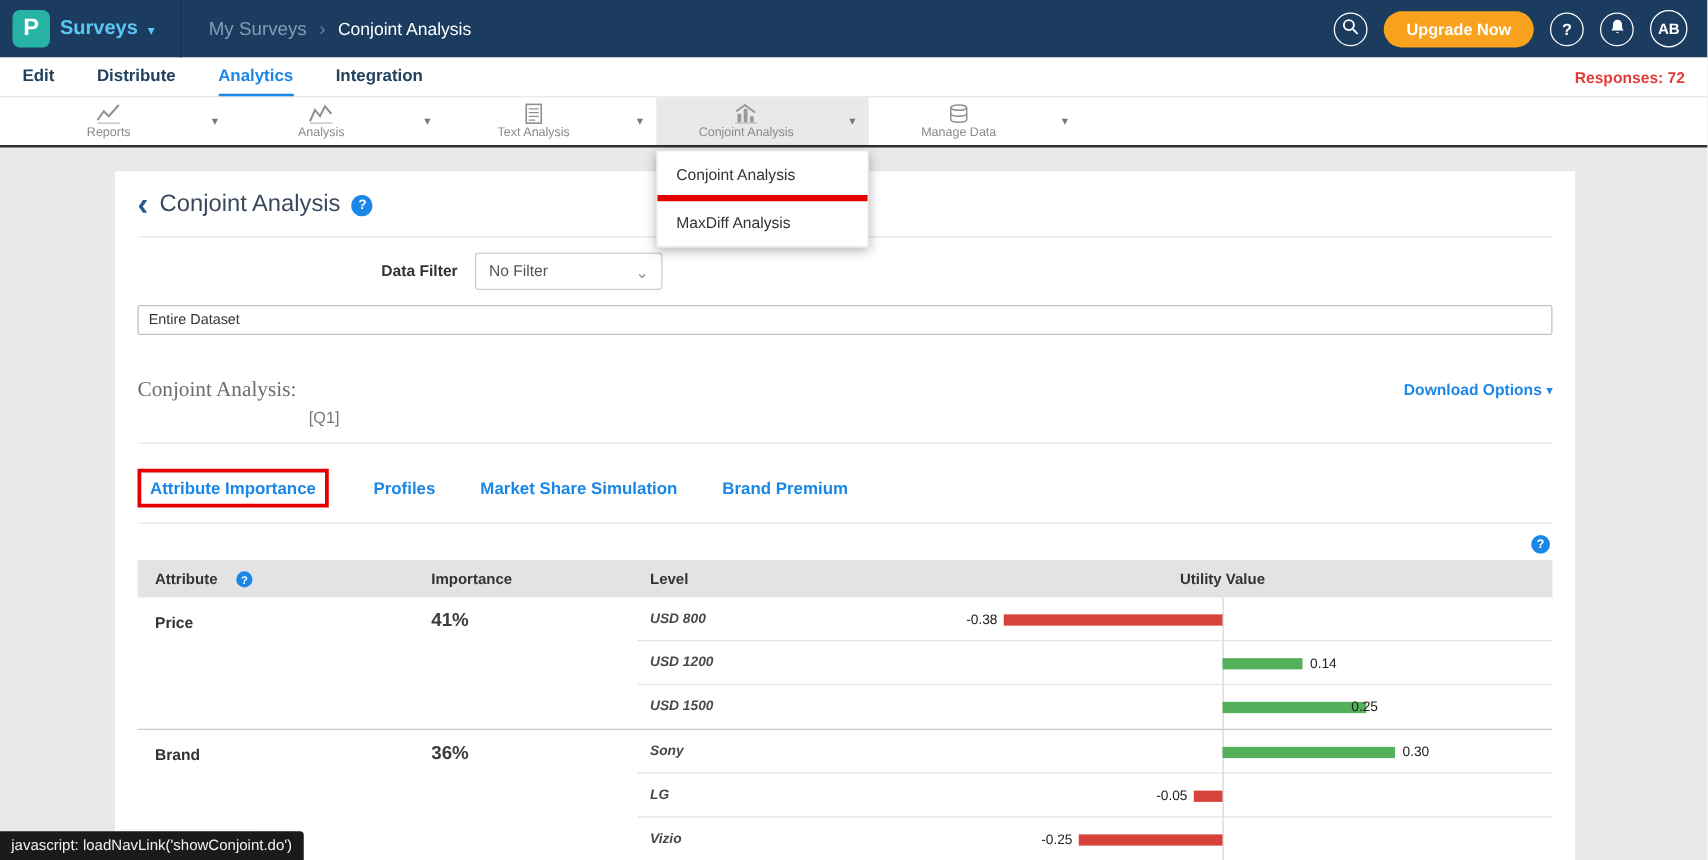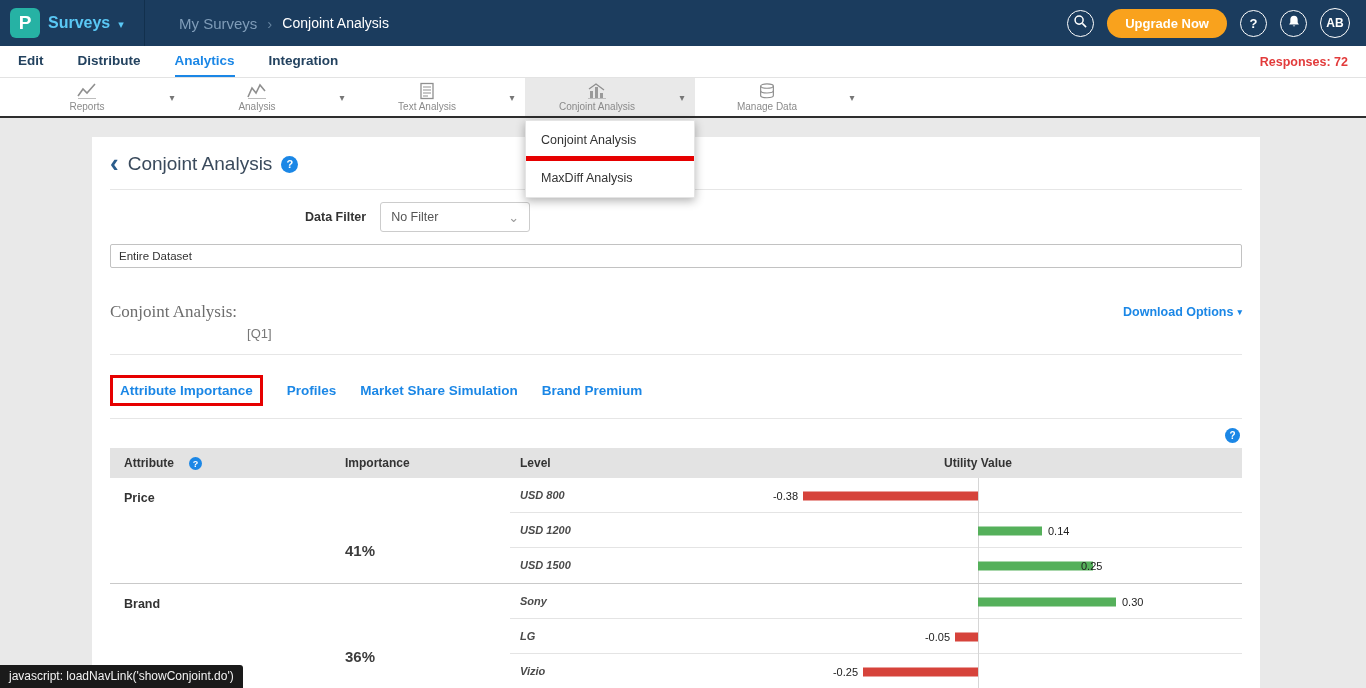--- a/index.html
+++ b/index.html
@@ -9,21 +9,21 @@
     font-family:"Liberation Sans", sans-serif; background:#e9e9e9; -webkit-font-smoothing:antialiased;
   }
   
   .topbar { height:46px; background:#1b3c5e; display:flex; align-items:center; color:#fff; }
   .brand { width:145px; height:100%; display:flex; align-items:center; gap:8px; padding-left:10px;
            border-right:1px solid #12304d; cursor:pointer; }
   .logo { width:30px; height:30px; background:#26b2a4; border-radius:6px; color:#fff; font-weight:bold;
           font-size:19px; display:flex; align-items:center; justify-content:center; }
   .brand-label { color:#5ac8f5; font-size:16px; font-weight:bold; }
   .brand-caret { color:#5ac8f5; font-size:11px; margin-top:2px; }
-  .crumb { margin-left:34px; display:flex; align-items:center; gap:10px; }
+  .crumb { margin-left:22px; display:flex; align-items:center; gap:10px; }
   .crumb-parent { color:#7f9cb8; font-size:15px; cursor:pointer; text-decoration:none; }
   .crumb-sep { color:#64839f; font-size:15px; }
   .crumb-current { color:#ffffff; font-size:14px; }
   .topbar-right { margin-left:auto; display:flex; align-items:center; gap:13px; padding-right:16px; }
   .tb-circle { width:27px; height:27px; border:1.5px solid #ffffff; border-radius:50%; background:transparent;
                color:#fff; display:flex; align-items:center; justify-content:center; font-size:13px;
                font-weight:bold; cursor:pointer; padding:0; }
   .upgrade { height:29px; padding:0 18px; border-radius:15px; background:#f9a21d; color:#fff;
              font-weight:bold; font-size:13px; border:none; cursor:pointer; font-family:inherit; }
   .avatar { width:30px; height:30px; border:1.5px solid #fff; border-radius:50%; display:flex;
@@ -66,33 +66,33 @@
             justify-content:space-between; padding:0 10px; font-size:12.5px; color:#555; background:#fff; cursor:pointer; }
   .sel-caret { color:#999; font-size:13px; }
   .dataset-input { display:block; width:100%; margin-top:12px; height:24px; border:1px solid #c2c2c2;
                    border-radius:2px; font-size:11.5px; color:#333; padding:0 8px; font-family:inherit; background:#fff; }
   .section-row { display:flex; align-items:center; margin-top:14px; padding-bottom:13px; }
   .section-title { font-size:17px; color:#6d6d6d;font-family:Liberation Serif, serif; }
   .section-q { font-size:13px; color:#777; margin-left:10px;margin-top:44px; }
   .download { margin-left:auto; color:#1b87e6; font-weight:bold; font-size:12.5px; cursor:pointer;
               display:flex; align-items:center; gap:4px; text-decoration:none; }
   .download .dl-caret { font-size:9px; }
-  .tabs { display:flex; align-items:center; gap:24px; margin:20px 0 12px; }
+  .tabs { display:flex; align-items:center; gap:36px; margin:20px 0 12px; }
   .tab { color:#1b87e6; font-size:13.5px; font-weight:bold; cursor:pointer; }
   .tab.annotated { border:3px solid #e60000; padding:5px 7px; }
   .table-help { display:flex; justify-content:flex-end; margin:9px 2px 5px 0; }
   
   .u-head { display:grid; grid-template-columns:225px 175px 160px 1fr; background:#e3e3e3; height:30px;
             align-items:center; font-size:12px; font-weight:bold; color:#333; }
   .h-attr { padding-left:14px; display:flex; align-items:flex-end; gap:15px; }
   .h-imp, .h-level { padding-left:10px; }
   .h-utility { text-align:center; padding-left:44px; }
   .u-group { display:grid; grid-template-columns:225px 175px 1fr; border-bottom:1px solid #c9c9c9; }
   .u-attr { padding:13px 0 0 14px; font-size:12.5px; font-weight:bold; color:#333; }
-  .u-imp { padding:26px 0 0 10px; font-size:15px; font-weight:bold; color:#3c3c3c;margin-top:38px; }
+  .u-imp { padding:10px 0 0 10px; font-size:15px; font-weight:bold; color:#3c3c3c; }
   .u-level-row { display:grid; grid-template-columns:160px 1fr; height:35px; }
   .u-level-row:not(:last-child) { border-bottom:1px solid #e4e4e4; }
   .u-level-name { padding-left:10px; font-size:11px; font-style:italic; font-weight:bold; color:#4a4a4a;
                   line-height:35px; }
   .u-chart { position:relative; }
   .u-zero { position:absolute; left:308px; top:0; bottom:0; width:1px; background:#d6d6d6; }
   .u-bar { position:absolute; top:50%; transform:translateY(-50%); height:9px; }
   .u-val { position:absolute; top:50%; font-size:11px; color:#222; white-space:nowrap; }
   
   .statusbar { position:absolute; left:0; bottom:0; background:#1a1a1a; color:#f2f2f2; font-size:12px;

